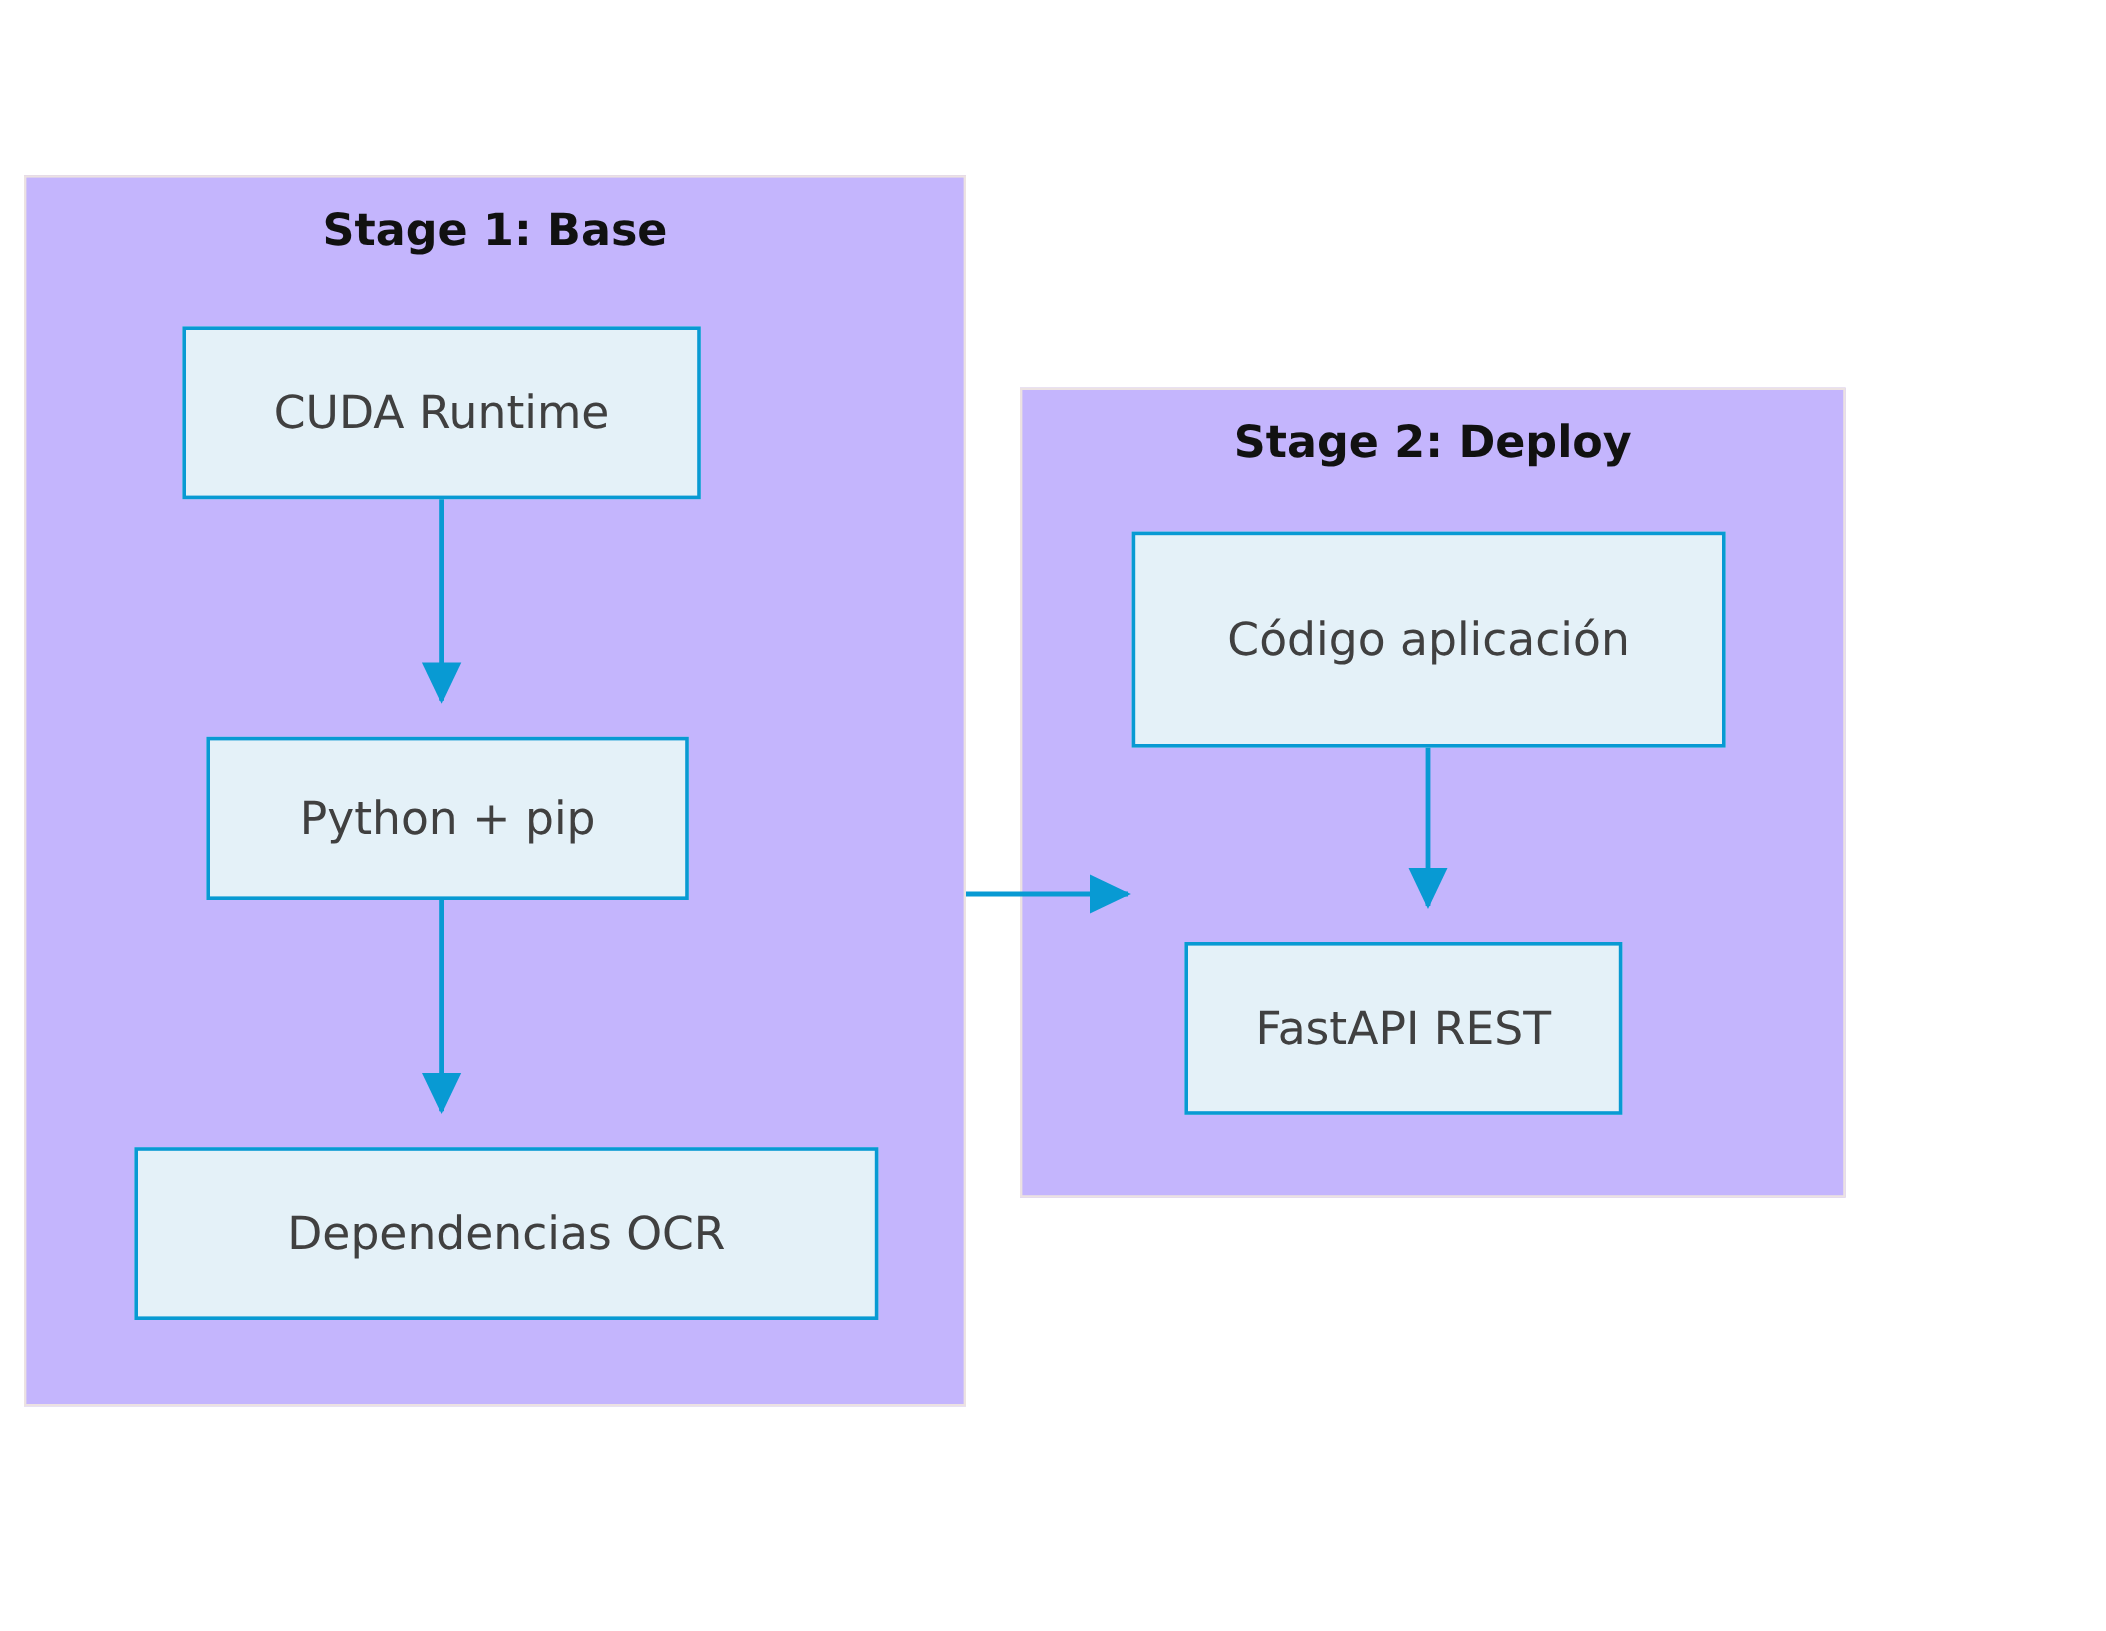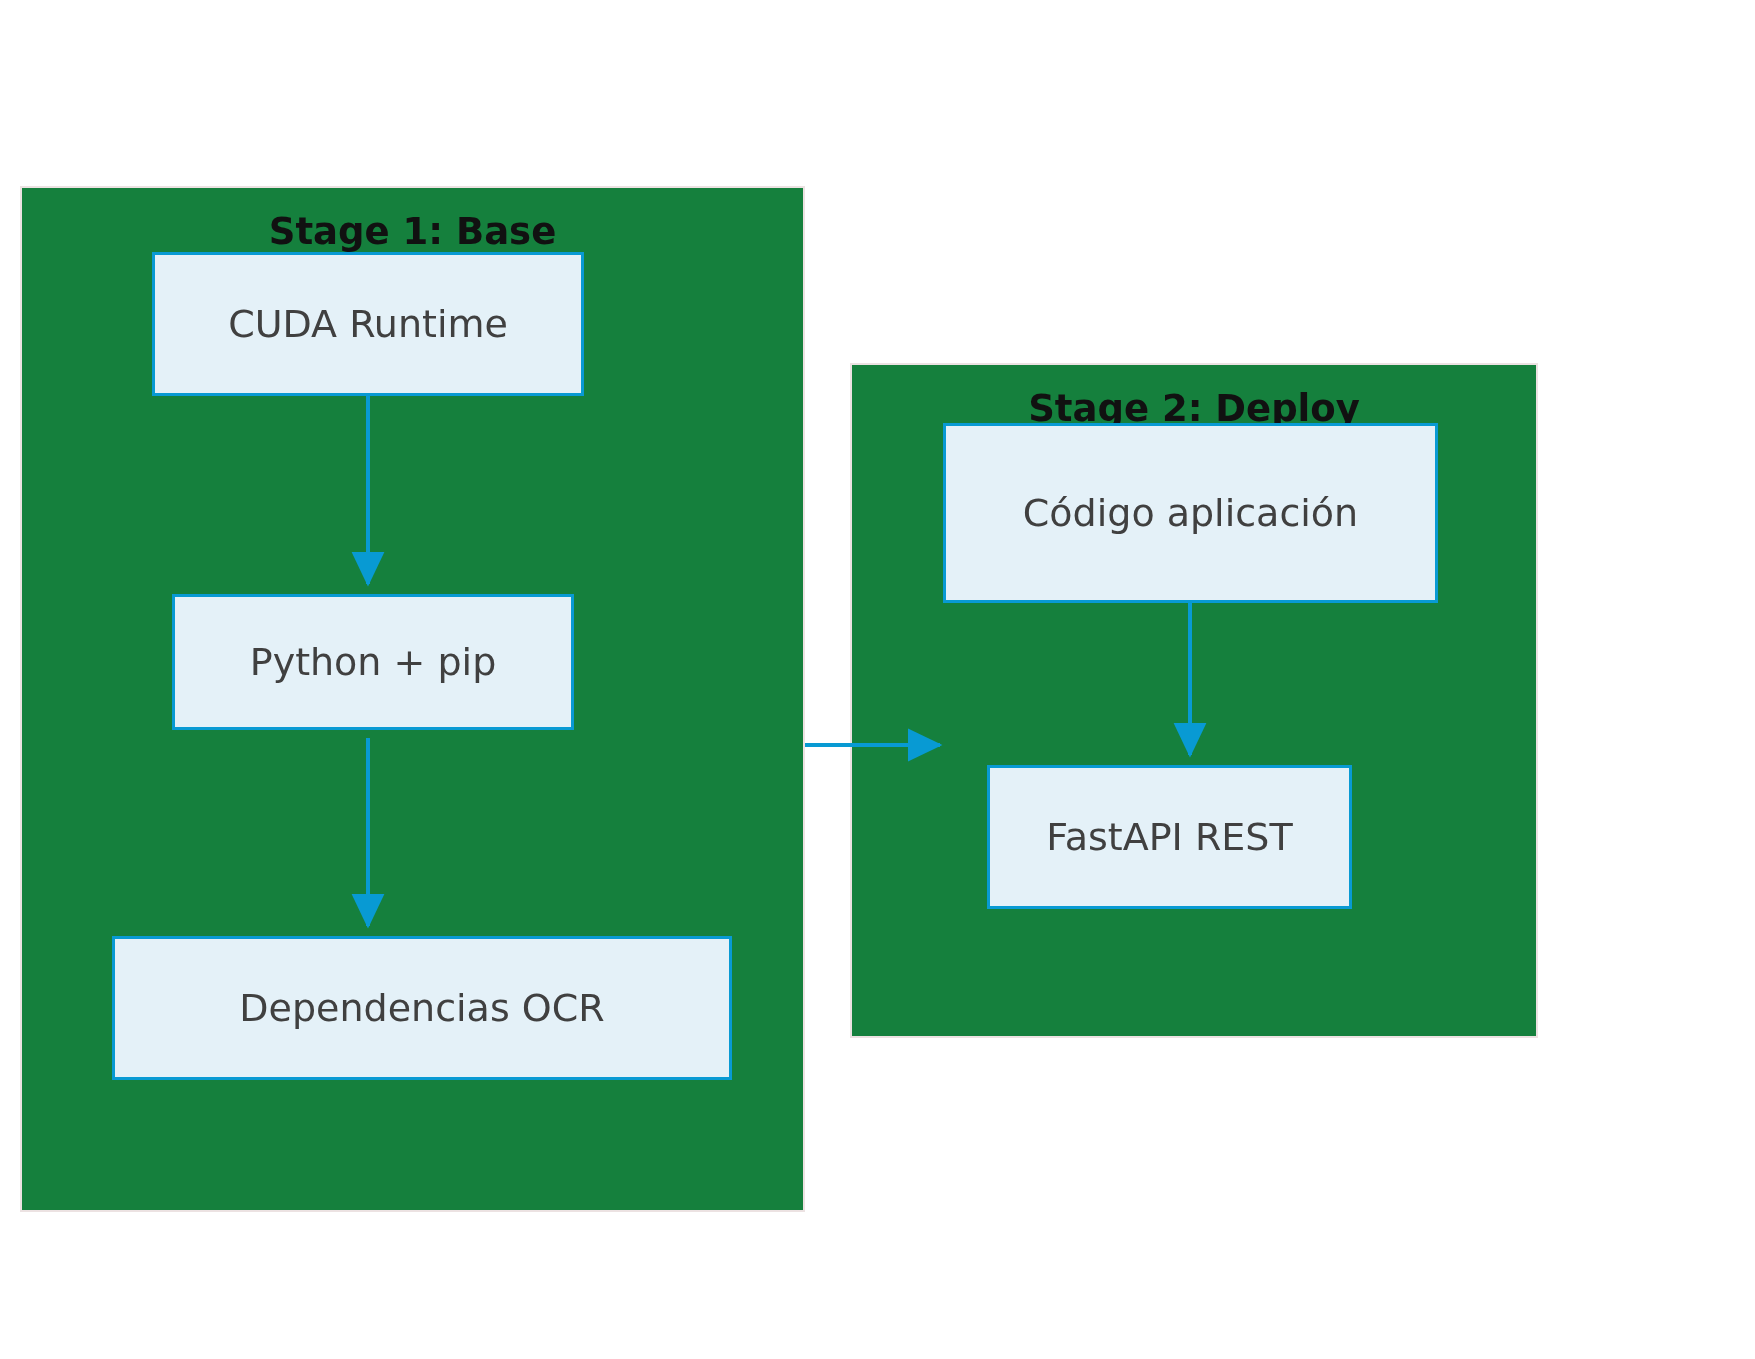--- a/index.html
+++ b/index.html
@@ -26,24 +26,23 @@
     width: 1550px;
     text-align: center;
     font-family: "DejaVu Sans", sans-serif;
     font-size: 43px;
     color: #404040;
     letter-spacing: 0px;
     white-space: nowrap;
   }
   .stage-container {
     position: absolute;
-    background: #15803d;
+    background: #c4b5fd;
     border: 2px solid #ece2e2;
     box-sizing: border-box;
-    margin-top: 40px;
   }
   #stage-1 {
     left: 20px;
     top: 146px;
     width: 785px;
     height: 1026px;
   }
   #stage-2 {
     left: 850px;
     top: 323px;
@@ -63,20 +62,21 @@
   #stage-1-label { top: 22px; }
   #stage-2-label { top: 22px; }
   .node-box {
     position: absolute;
     background: #e4f1f8;
     border: 3px solid #089ad3;
     box-sizing: border-box;
     display: flex;
     align-items: center;
     justify-content: center;
+    margin-top: 20px;
   }
   .node-label {
     font-family: "DejaVu Sans", sans-serif;
     font-size: 38px;
     color: #404040;
     white-space: nowrap;
     line-height: 1;
   }
   #node-cuda     { left: 152px; top: 252px; width: 432px; height: 144px; }
   #node-python   { left: 172px; top: 594px; width: 402px; height: 136px; }

